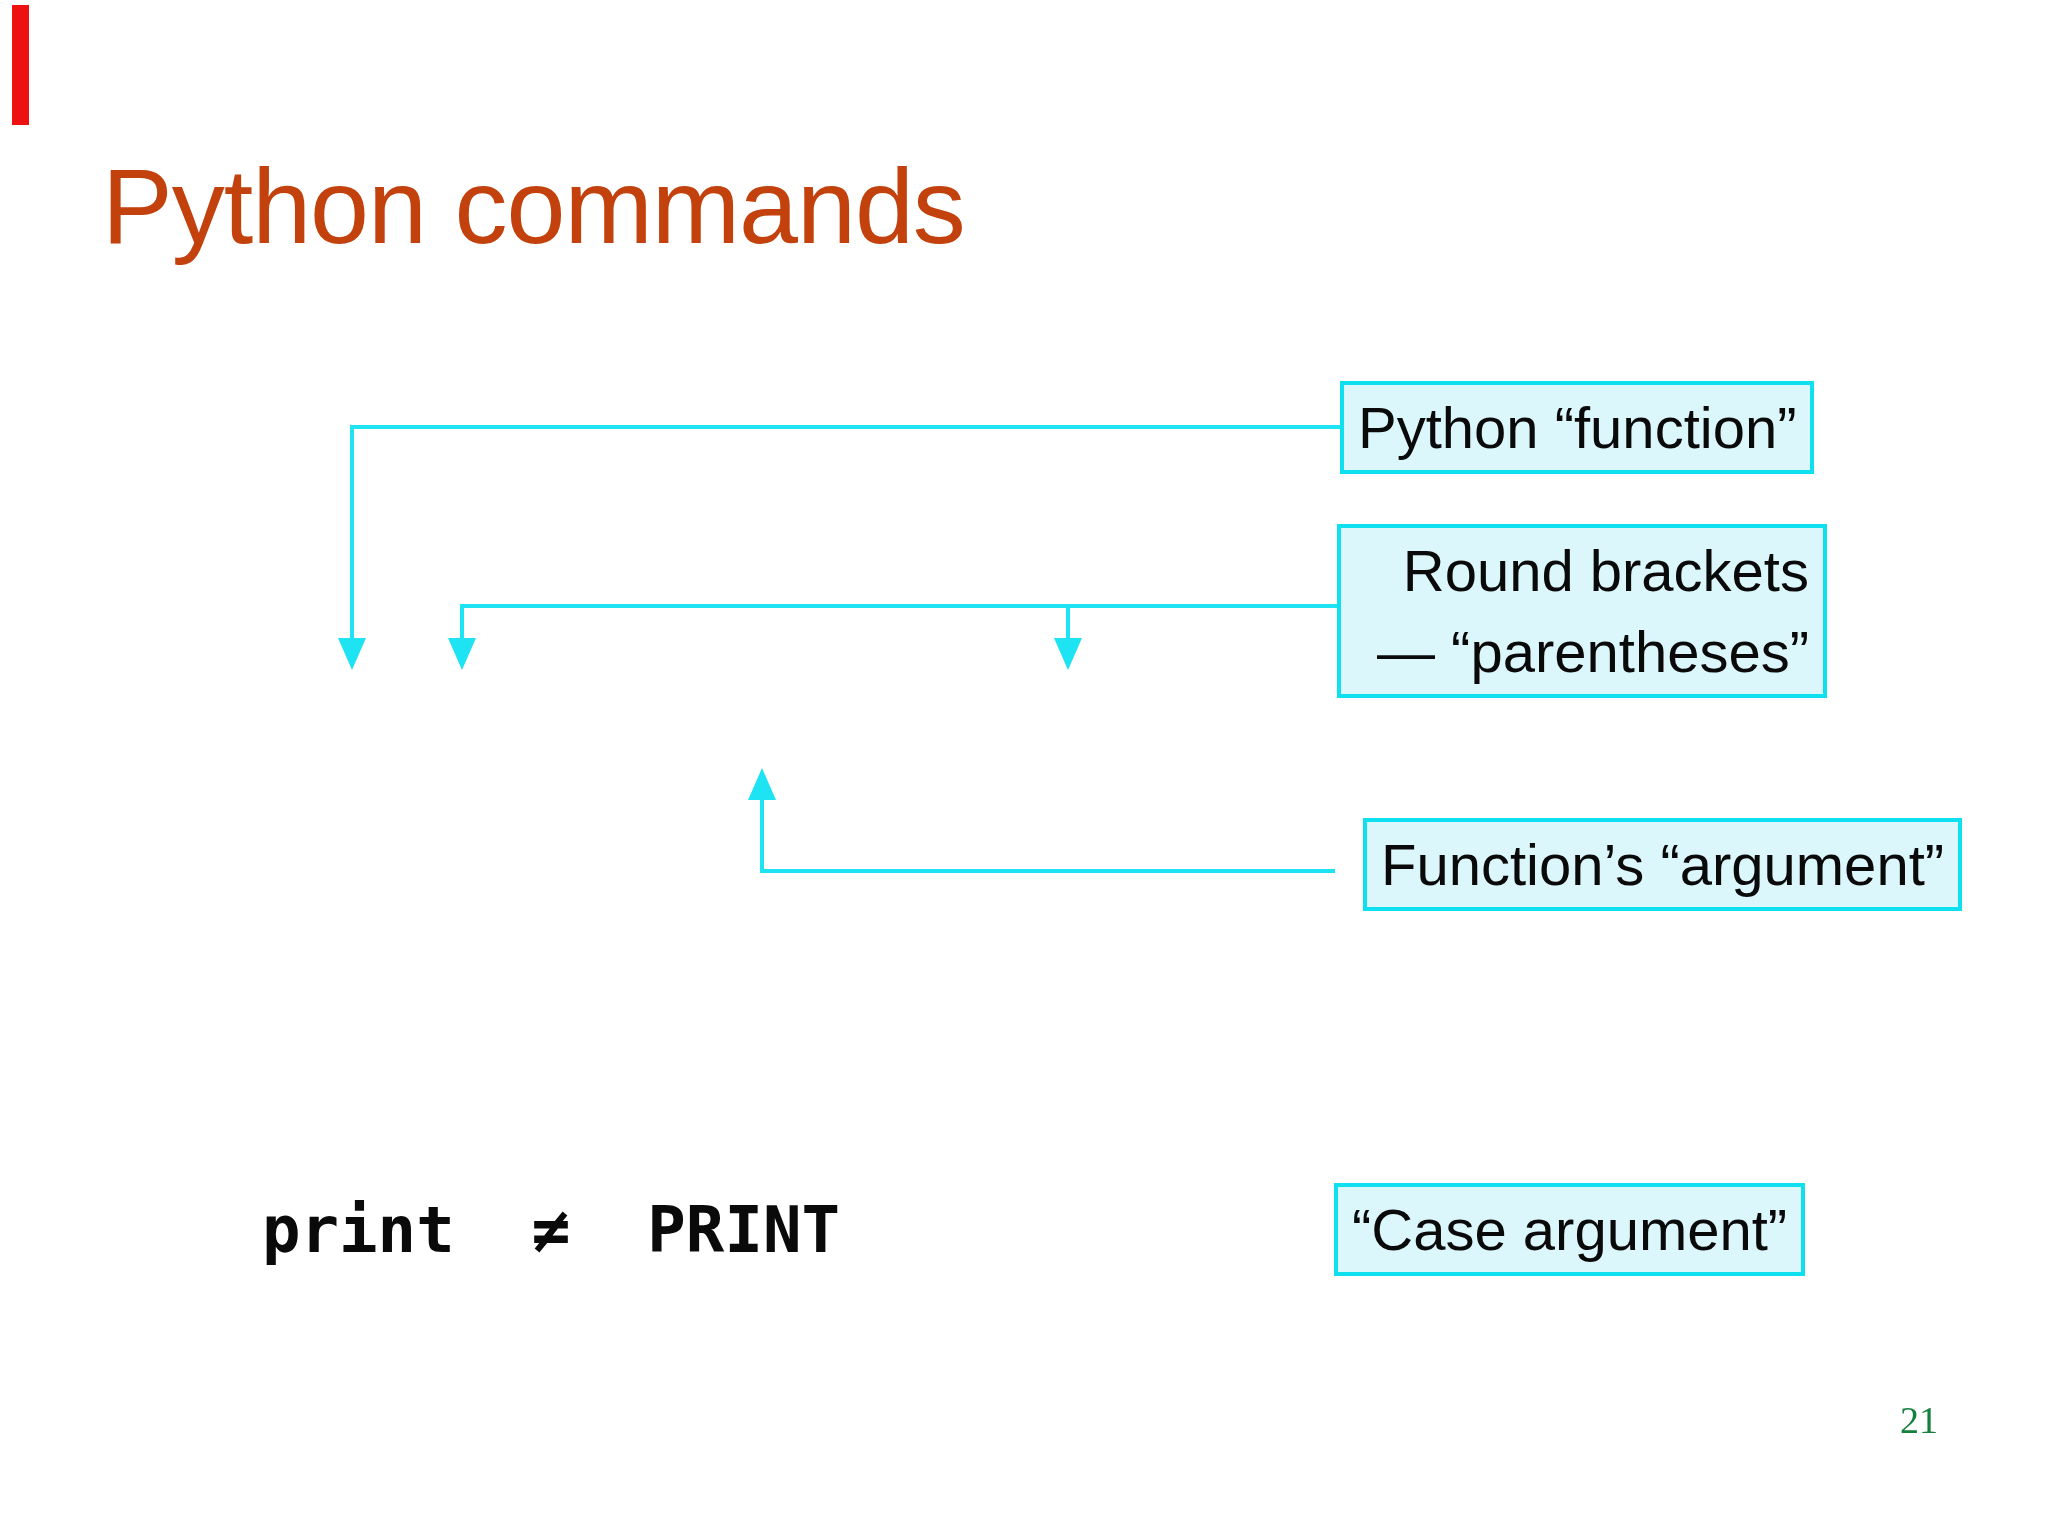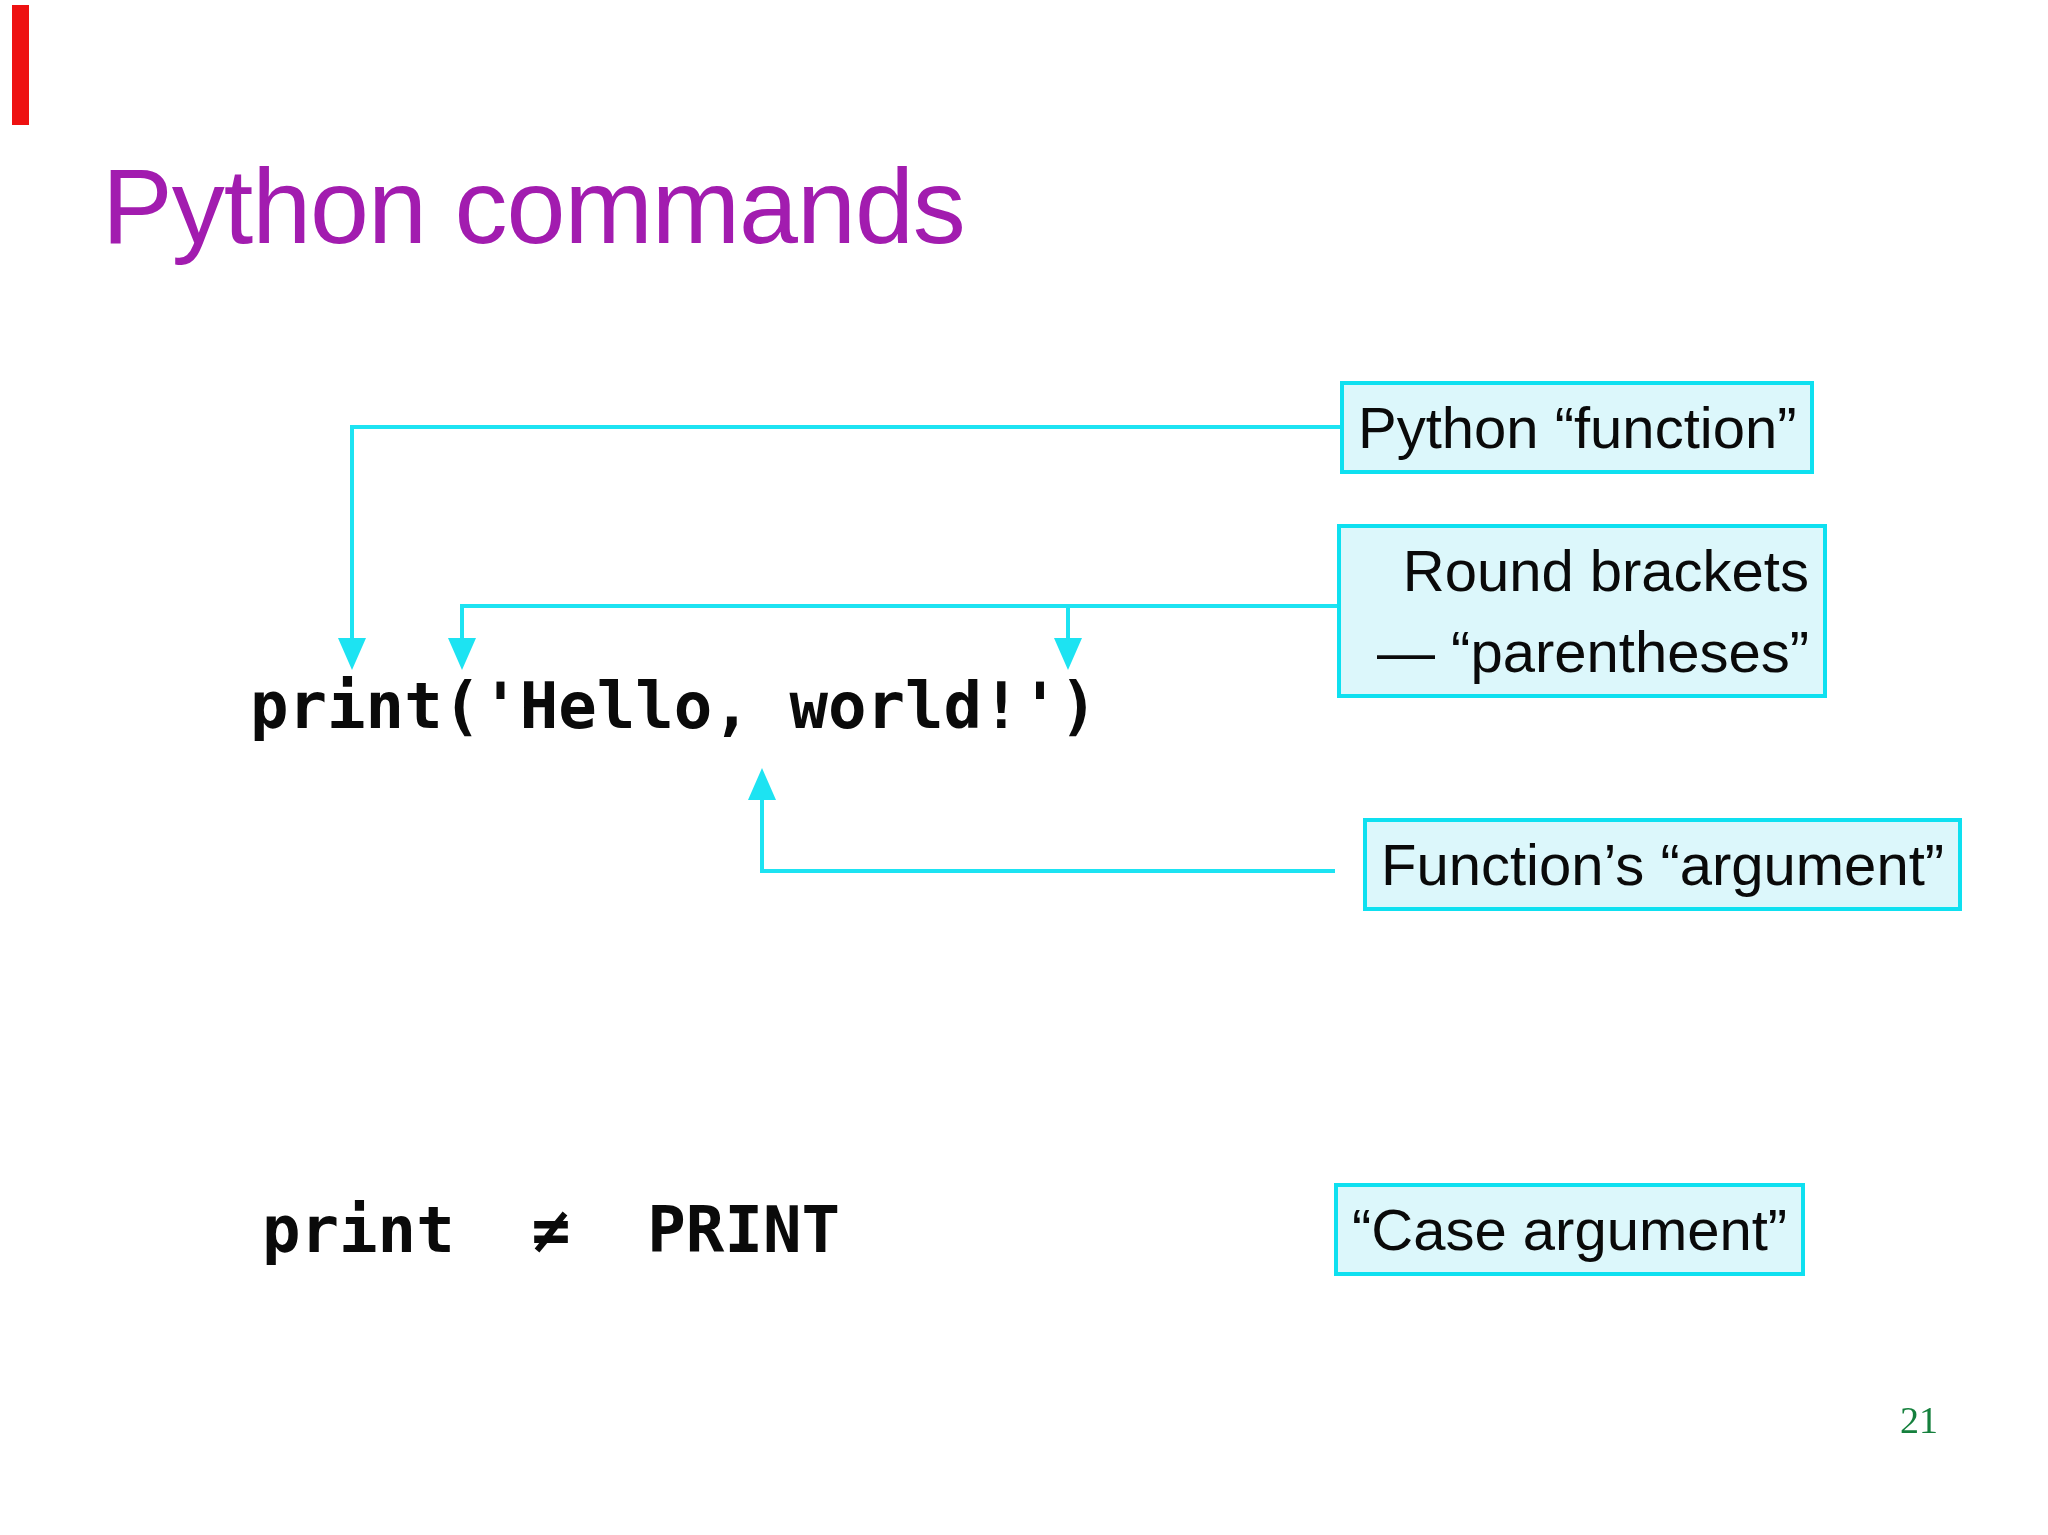--- a/index.html
+++ b/index.html
@@ -10,21 +10,21 @@
     overflow:hidden;
     font-family:"Liberation Sans", sans-serif;
     color:#000;
   }
   .red-marker{
     position:absolute;left:12px;top:5px;width:17px;height:120px;
     background:var(--marker-red,#ee1111);
   }
   .title{
     position:absolute;left:102px;top:148px;
-    font-size:106px;line-height:1.1;color:#a21caf;
+    font-size:106px;line-height:1.1;color:#c2410c;
     letter-spacing:-1px;white-space:nowrap;
   }
   .code{
     position:absolute;
     font-family:"DejaVu Sans Mono", monospace;
     font-weight:bold;color:#0a0a0a;
     font-size:64px;line-height:1.2;white-space:pre;
   }
   .code-main{left:250px;top:668px;}
   .code-compare{left:262px;top:1192px;}
@@ -81,21 +81,20 @@
     <div class="cyan-line" style="left:1066px;top:604px;width:4px;height:34px"></div>
     <div class="head head-down" style="left:1054px;top:638px"></div>
   </div>
 
   <div>
     <div class="cyan-line" style="left:760px;top:869px;width:575px;height:4px"></div>
     <div class="cyan-line" style="left:760px;top:798px;width:4px;height:75px"></div>
     <div class="head head-up" style="left:748px;top:768px"></div>
   </div>
 
-  <div class="code code-main">print('Hello, world!')</div>
 
   <div class="callout callout-function">Python “function”</div>
 
   <div class="callout callout-brackets">
     <div>Round brackets</div>
     <div>— “parentheses”</div>
   </div>
 
   <div class="callout callout-argument">Function’s “argument”</div>
 

